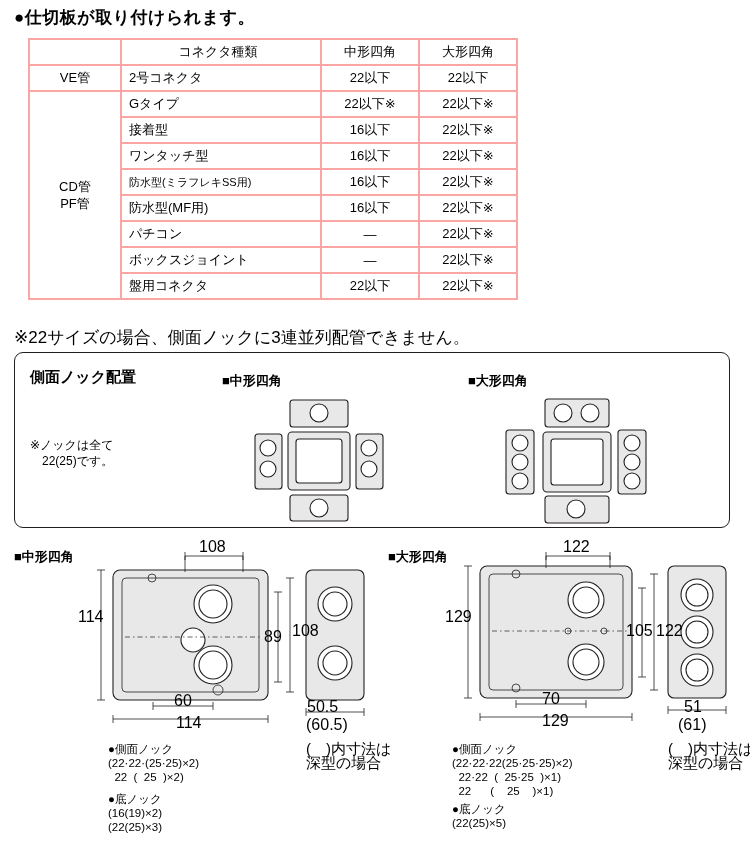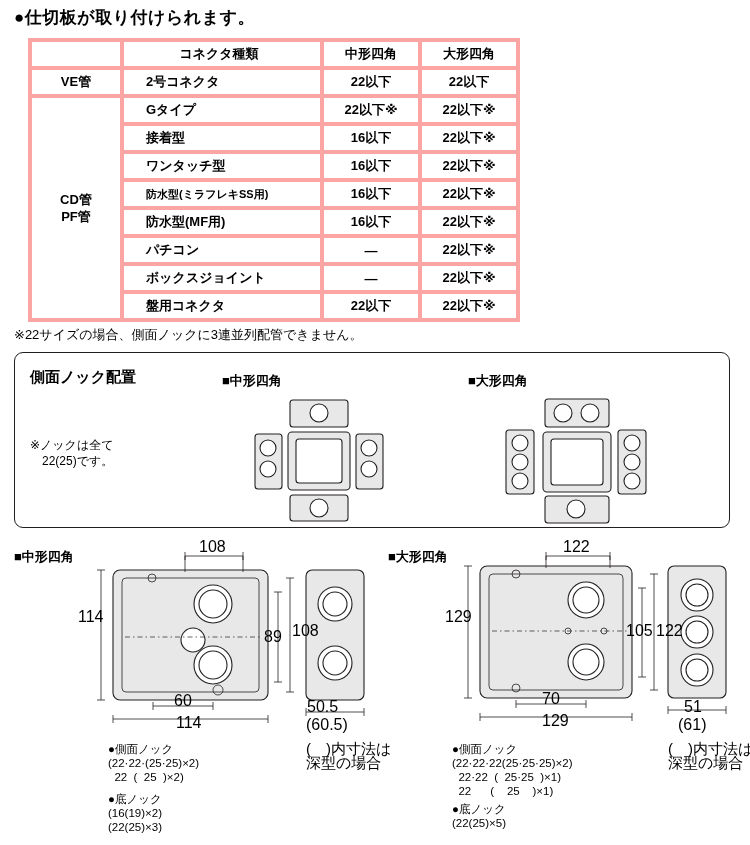--- a/index.html
+++ b/index.html
@@ -19,34 +19,34 @@
     font-size:17px;font-weight:bold;letter-spacing:0.5px;
   }
 
   
   table.spec{
     position:absolute;left:28px;top:38px;
     border-collapse:collapse;
     font-size:13px;
   }
   table.spec th, table.spec td{
-    border:4px solid #fca5a5;
+    border:2px solid #fca5a5;
     padding:3px 6px;
-    font-weight:bold;
+    font-weight:normal;
     text-align:center;
     height:21px;
     box-sizing:border-box;
   }
   table.spec td.lbl{width:92px;}
-  table.spec td.name{width:200px;text-align:left;padding-left:22px;}
+  table.spec td.name{width:200px;text-align:left;padding-left:7px;}
   table.spec td.col{width:98px;}
 
   .footnote{
     position:absolute;left:14px;top:326px;
-    font-size:13px;
+    font-size:17px;
   }
 
   
   .panel{
     position:absolute;left:14px;top:352px;
     width:716px;height:176px;
     border:1px solid #231f20;
     border-radius:9px;
     box-sizing:border-box;
   }

